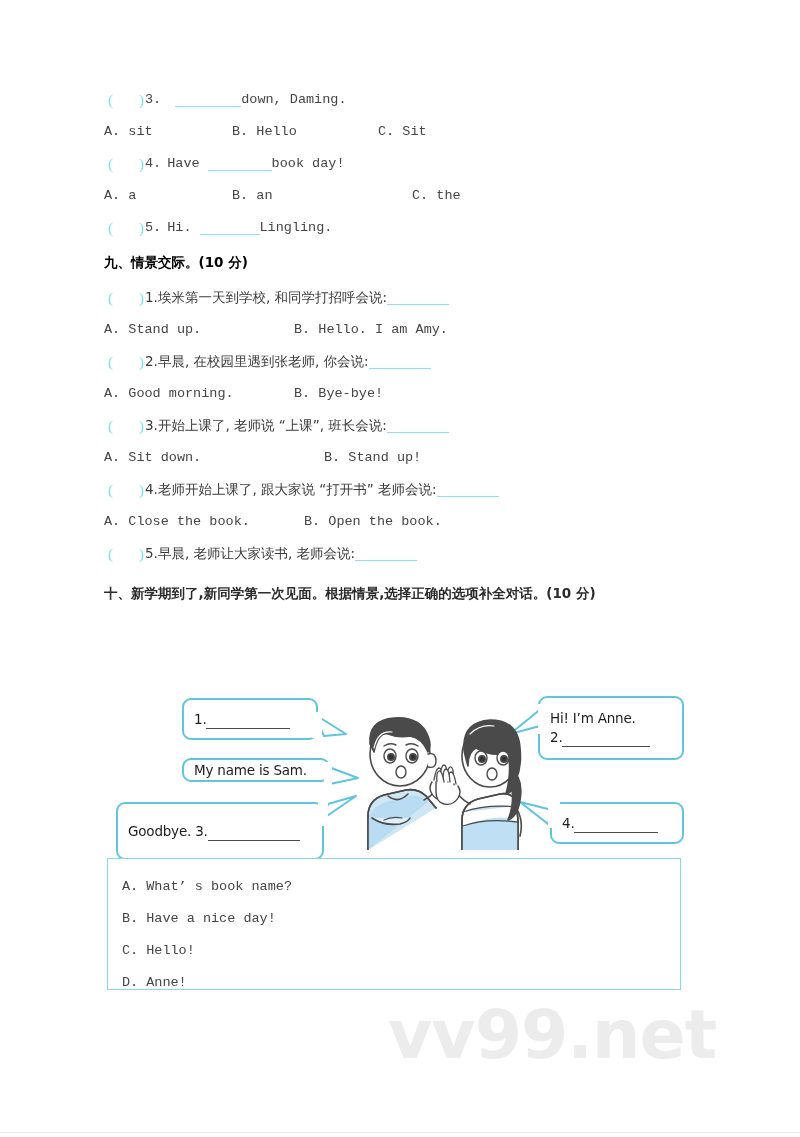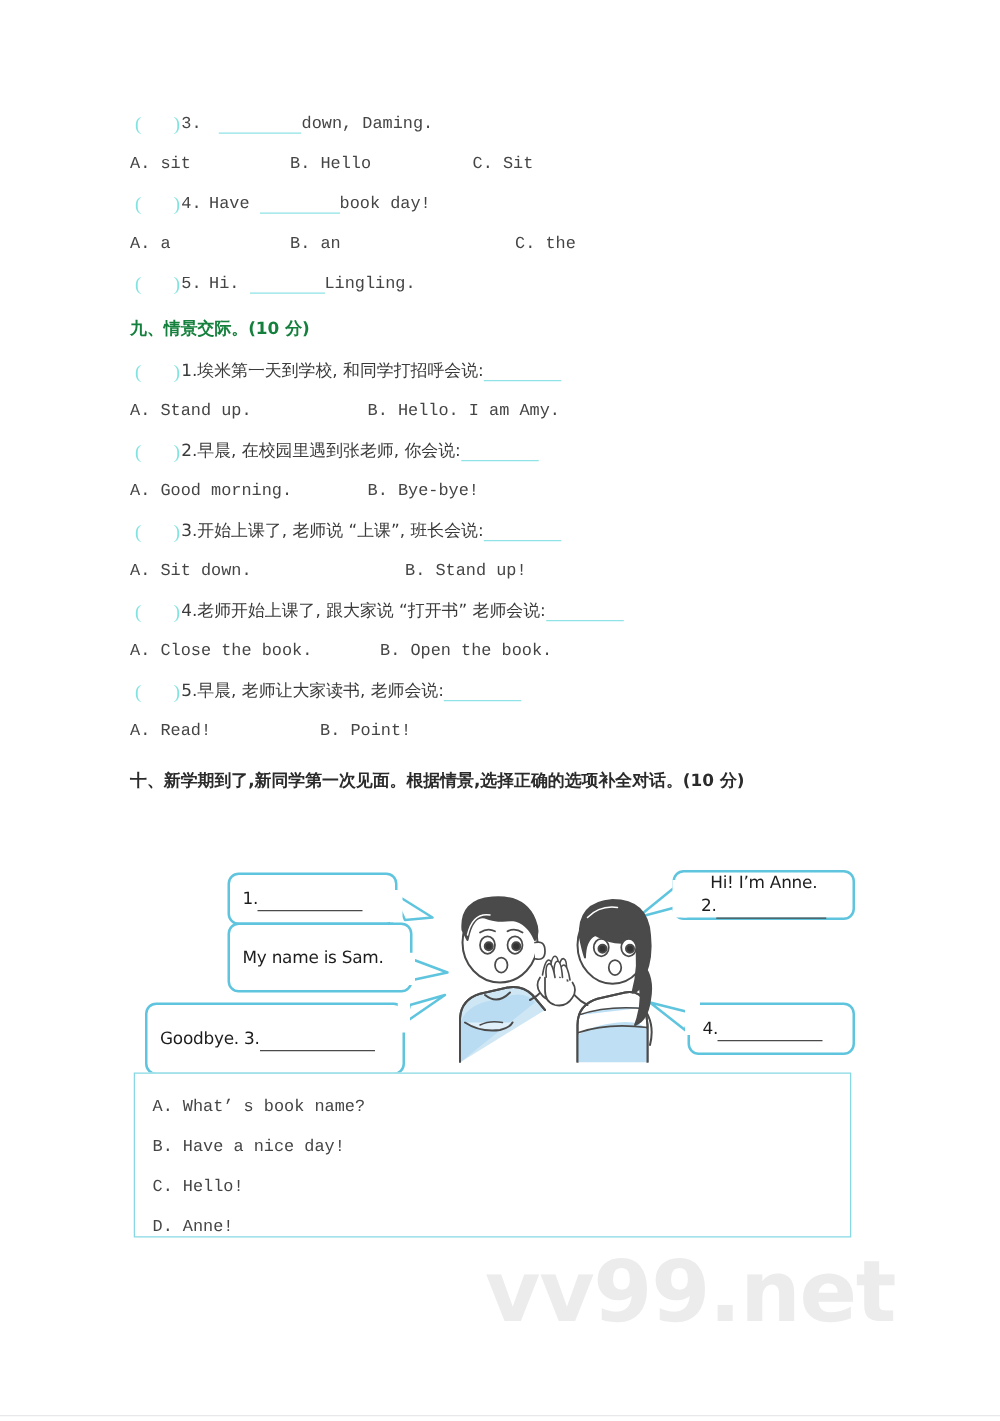--- a/index.html
+++ b/index.html
@@ -81,21 +81,21 @@
     font-family: "DejaVu Sans", "Liberation Sans", sans-serif;
     font-size: 13.5px;
     color: #3a3a3a;
   }
 
   
   .section-head {
     font-family: "DejaVu Sans", "Liberation Sans", sans-serif;
     font-size: 13.5px;
     font-weight: 700;
-    color: #15803d;
+    color: #000000;
     height: 30px;
     display: flex;
     align-items: center;
     white-space: nowrap;
   }
   .section-head-wrap {
     font-family: "DejaVu Sans", "Liberation Sans", sans-serif;
     font-size: 13.5px;
     font-weight: 700;
     color: #2b2b2b;
@@ -257,56 +257,52 @@
       <span style="display:inline-block;width:200px"><span>A.</span> <span>Close the book.</span></span>
         <span><span>B.</span> <span>Open the book.</span></span>
     </div>
 
     <div class="qline">
       <span class="paren"><span>(</span><span class="gap"></span><span>)</span></span>
         <span class="qnum cn-reg">5.</span>
         <span class="cn-reg">早晨, 老师让大家读书, 老师会说:</span>
         <span class="blank" style="width:62px"></span>
     </div>
-    <div class="optline">
-      <span style="display:inline-block;width:152px"><span>A.</span> <span>Read!</span></span>
-        <span><span>B.</span> <span>Point!</span></span>
-    </div>
 
     <div class="section-head-wrap" style="margin-top:8px;">十、新学期到了,新同学第一次见面。根据情景,选择正确的选项补全对话。(10 分)</div>
 
   </div>
 
   <div class="illus">
 
     <div class="bubble" style="left:78px; top:8px; width:136px; height:42px;">
       <span class="bline"><span>1.</span><span class="blank-dark" style="width:84px"></span></span>
     </div>
     <svg style="position:absolute; left:208px; top:22px;" width="40" height="30">
       <path d="M2,2 L34,22 L12,24 Z" fill="#ffffff" stroke="#5fc4dd" stroke-width="2" stroke-linejoin="round"></path>
       <rect x="0" y="0" width="10" height="26" fill="#ffffff"></rect>
     </svg>
 
-    <div class="bubble" style="left:78px; top:48px; width:148px; height:56px;">
+    <div class="bubble" style="left:78px; top:68px; width:148px; height:24px;">
       <span class="bline">My name is Sam.</span>
     </div>
     <svg style="position:absolute; left:220px; top:72px;" width="40" height="28">
       <path d="M2,4 L34,16 L6,22 Z" fill="#ffffff" stroke="#5fc4dd" stroke-width="2" stroke-linejoin="round"></path>
       <rect x="0" y="0" width="8" height="26" fill="#ffffff"></rect>
     </svg>
 
     <div class="bubble" style="left:12px; top:112px; width:208px; height:58px;">
       <span class="bline"><span>Goodbye. 3.</span><span class="blank-dark" style="width:92px"></span></span>
     </div>
     <svg style="position:absolute; left:214px; top:104px;" width="42" height="34">
       <path d="M38,2 L6,24 L10,10 Z" fill="#ffffff" stroke="#5fc4dd" stroke-width="2" stroke-linejoin="round"></path>
       <rect x="0" y="6" width="10" height="26" fill="#ffffff"></rect>
     </svg>
 
-    <div class="bubble" style="left:434px; top:6px; width:146px; height:40px;align-items:center;">
+    <div class="bubble" style="left:434px; top:6px; width:146px; height:64px;">
       <span class="bline">Hi! I’m Anne.</span>
       <span class="bline"><span>2.</span><span class="blank-dark" style="width:88px"></span></span>
     </div>
     <svg style="position:absolute; left:404px; top:14px;" width="42" height="34">
       <path d="M2,30 L34,4 L32,22 Z" fill="#ffffff" stroke="#5fc4dd" stroke-width="2" stroke-linejoin="round"></path>
       <rect x="30" y="0" width="12" height="30" fill="#ffffff"></rect>
     </svg>
 
     <div class="bubble" style="left:446px; top:112px; width:134px; height:42px;">
       <span class="bline"><span>4.</span><span class="blank-dark" style="width:84px"></span></span>

